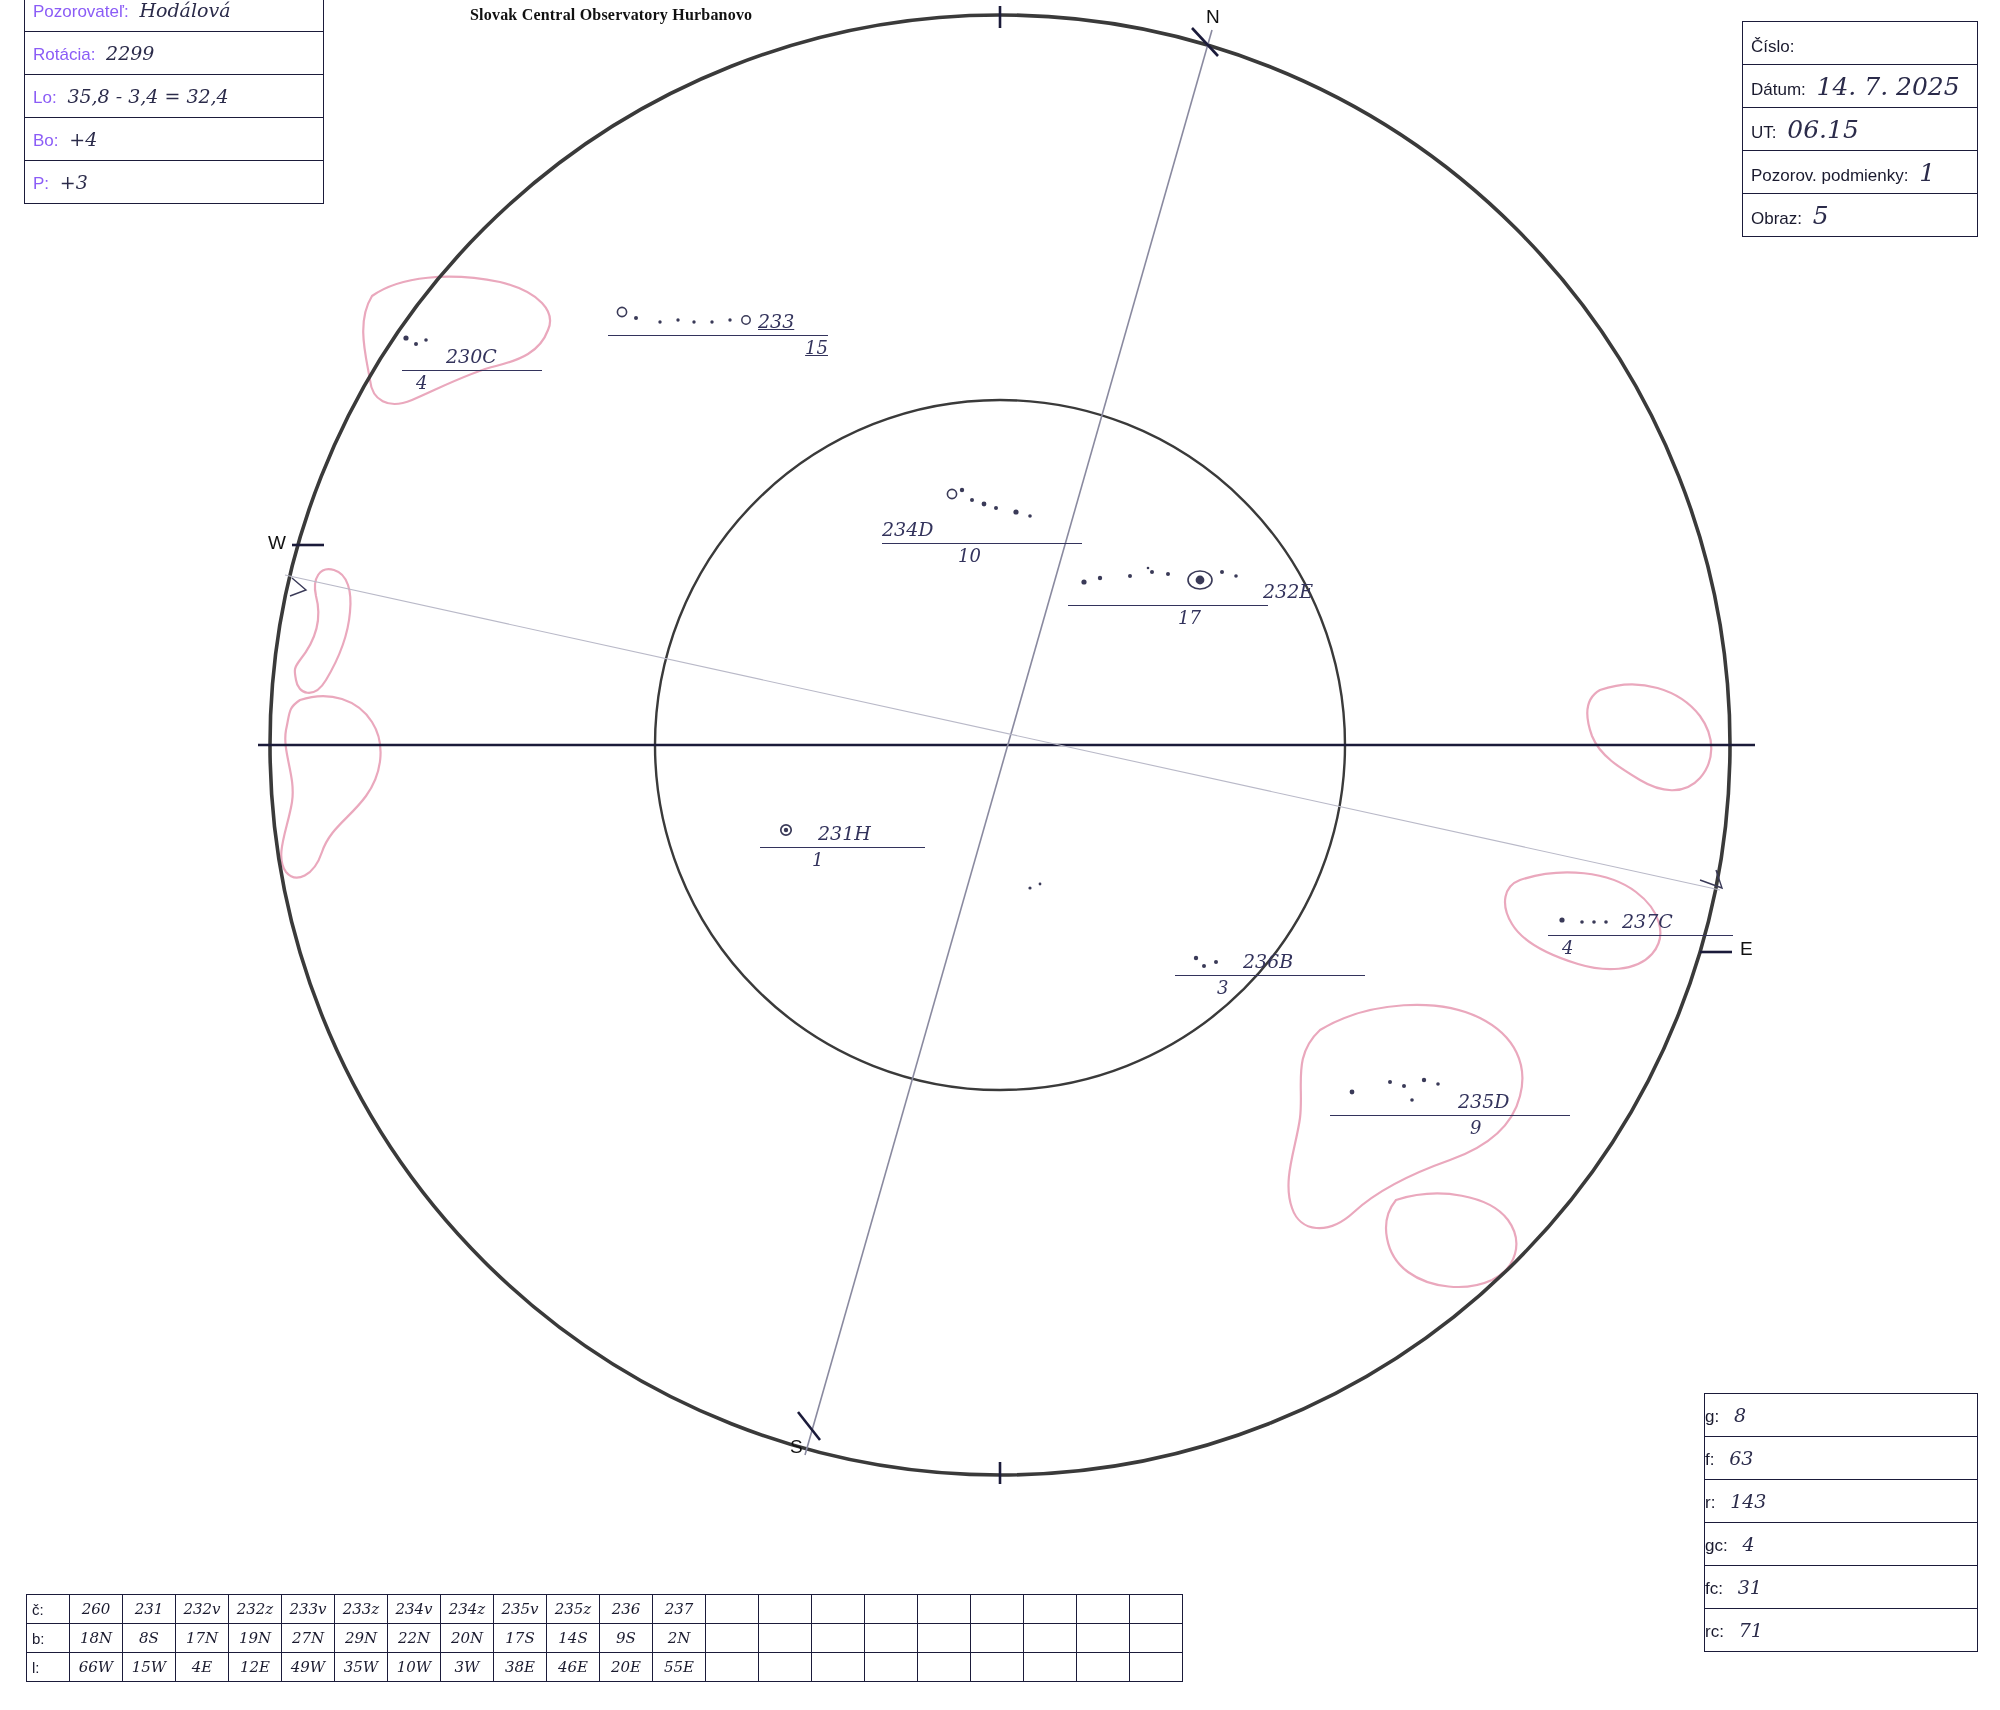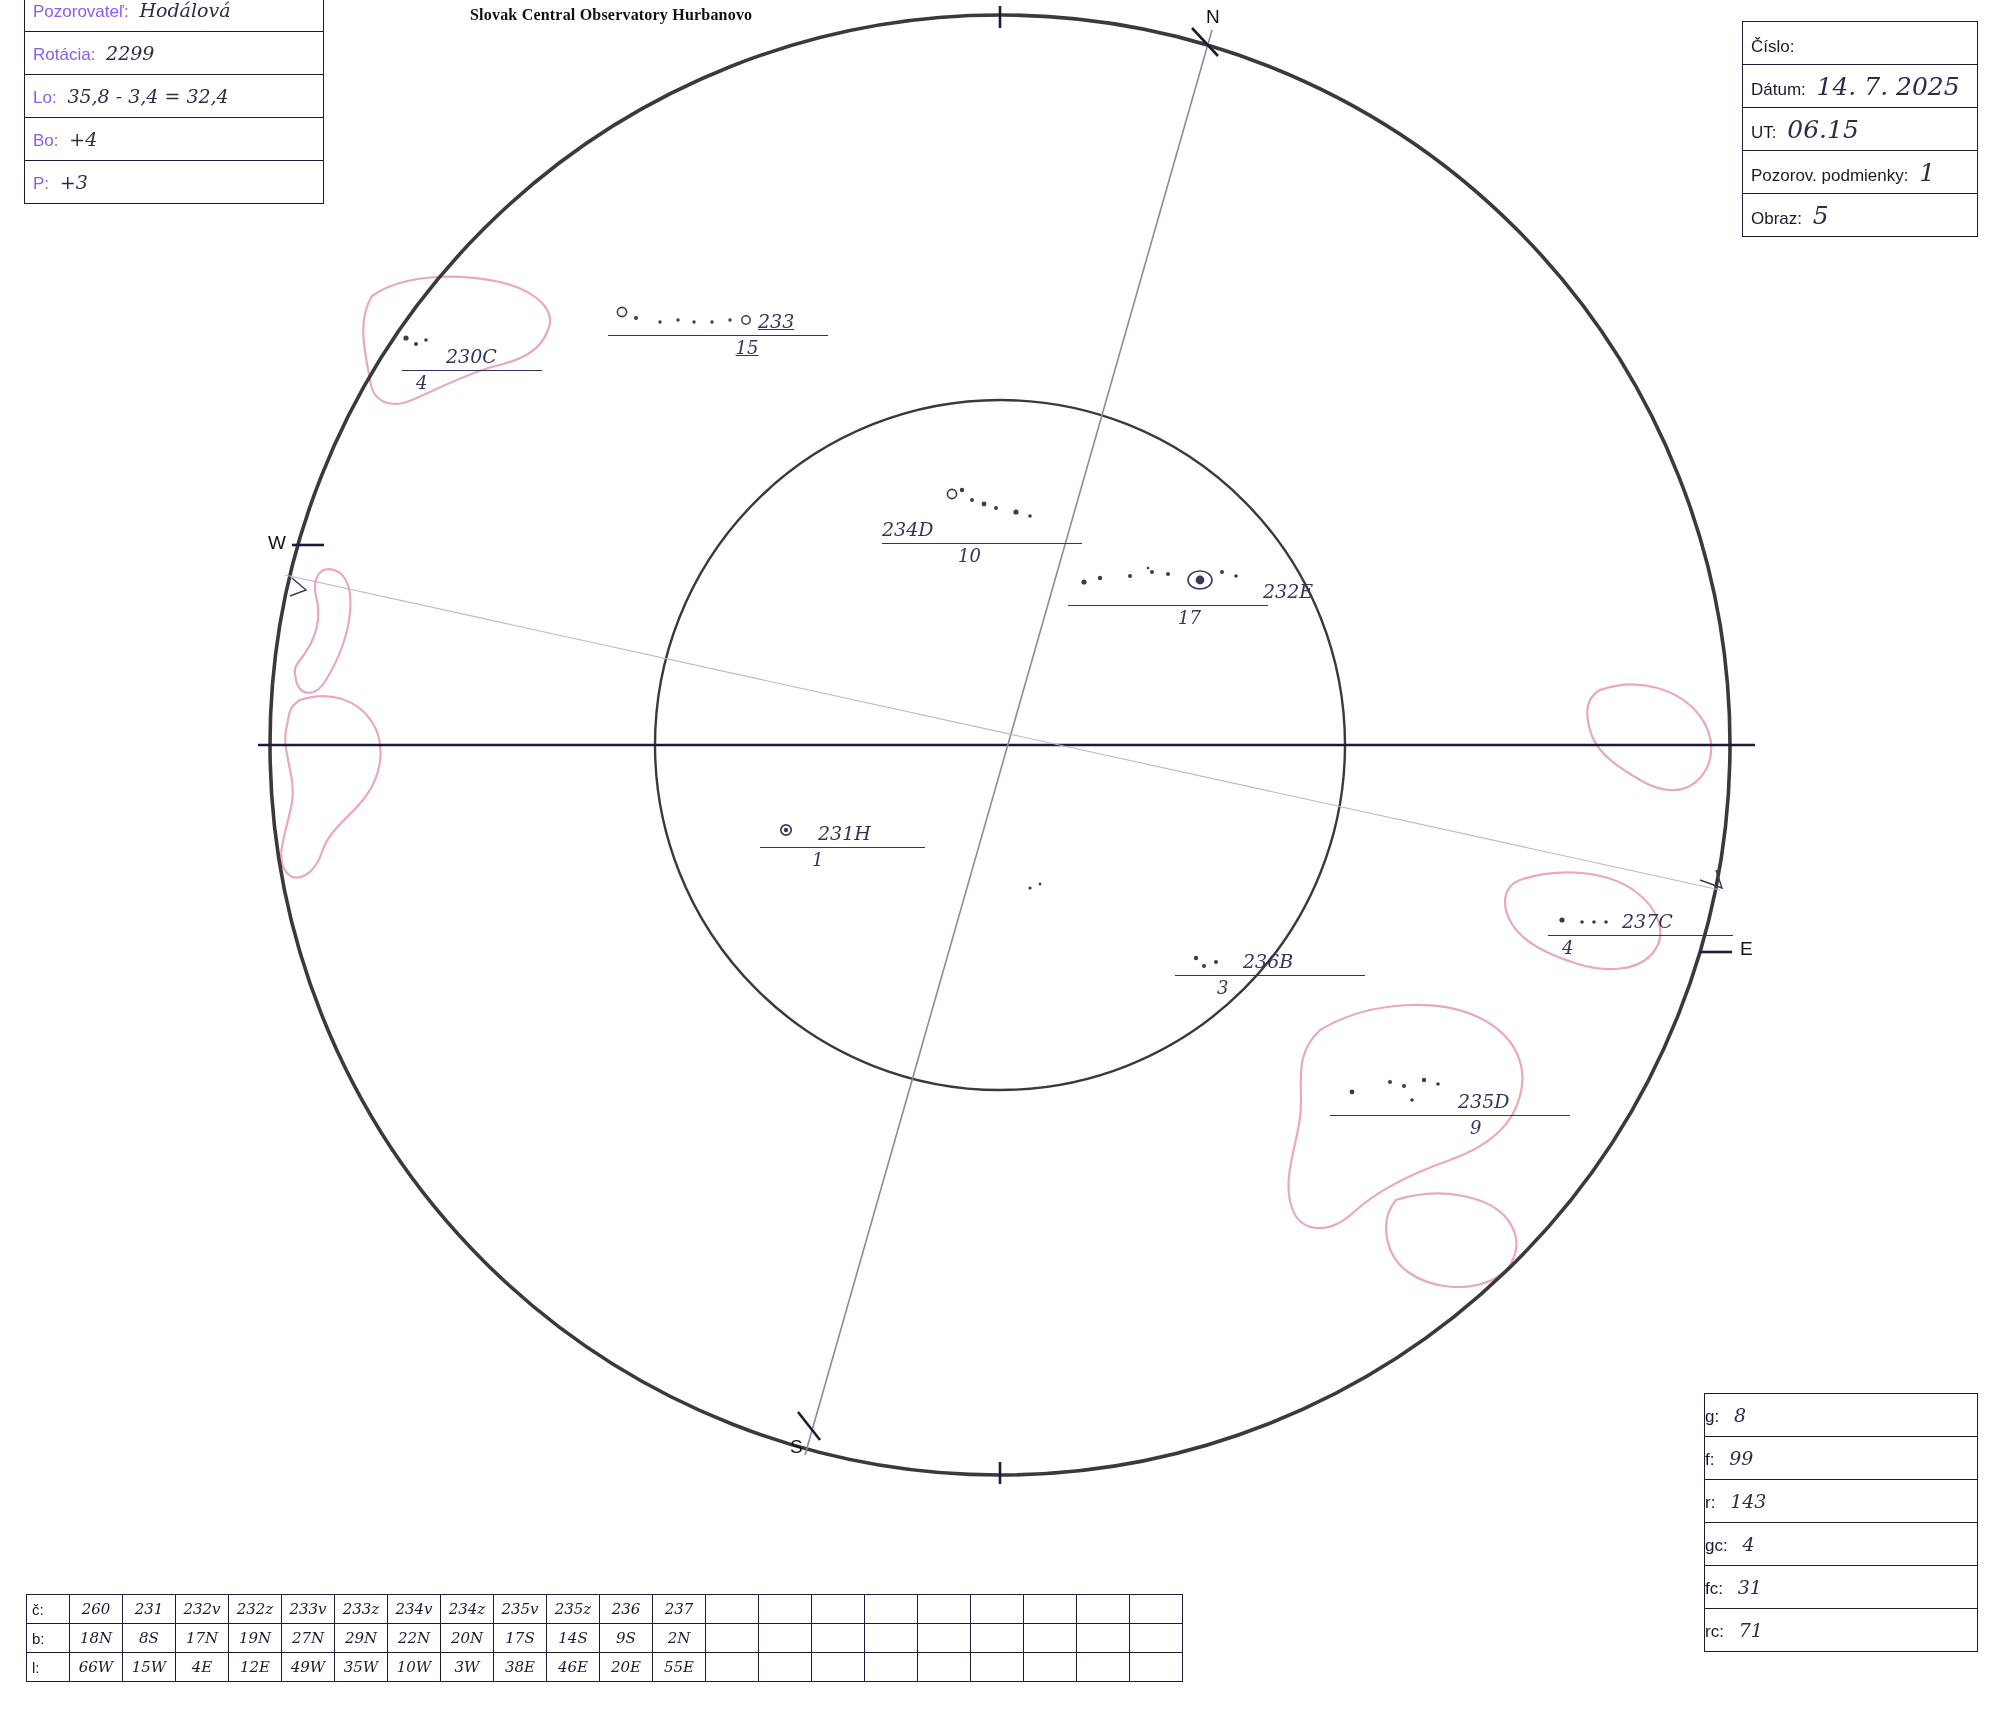--- a/index.html
+++ b/index.html
@@ -242,21 +242,21 @@
     <tbody>
         <tr>
       <td>
         <span class="lbl">g:</span>
         <span class="val hw">8</span>
       </td>
     </tr>
     <tr>
       <td>
         <span class="lbl">f:</span>
-        <span class="val hw">99</span>
+        <span class="val hw">63</span>
       </td>
     </tr>
     <tr>
       <td>
         <span class="lbl">r:</span>
         <span class="val hw">143</span>
       </td>
     </tr>
     <tr>
       <td>
@@ -466,21 +466,21 @@
 
   <div class="reg" style="left:402px; top:345px; width:140px;">
     <span class="name" style="margin-left:44px;margin-top:29px;">230C</span>
     <span class="line"></span>
     <span class="num" style="text-align:left; margin-left:14px;">4</span>
   </div>
 
   <div class="reg" style="left:608px; top:310px; width:220px;text-decoration:underline;">
     <span class="name" style="margin-left:150px;">233</span>
     <span class="line"></span>
-    <span class="num" style="text-align:center; margin-left:58px;">15</span>
+    <span class="num" style="text-align:right; margin-left:58px;">15</span>
   </div>
 
   <div class="reg" style="left:882px; top:518px; width:200px;">
     <span class="name">234D</span>
     <span class="line"></span>
     <span class="num" style="text-align:left; margin-left:76px;">10</span>
   </div>
 
   <div class="reg" style="left:1068px; top:580px; width:265px;">
     <span class="name" style="margin-left:195px;">232E</span>

